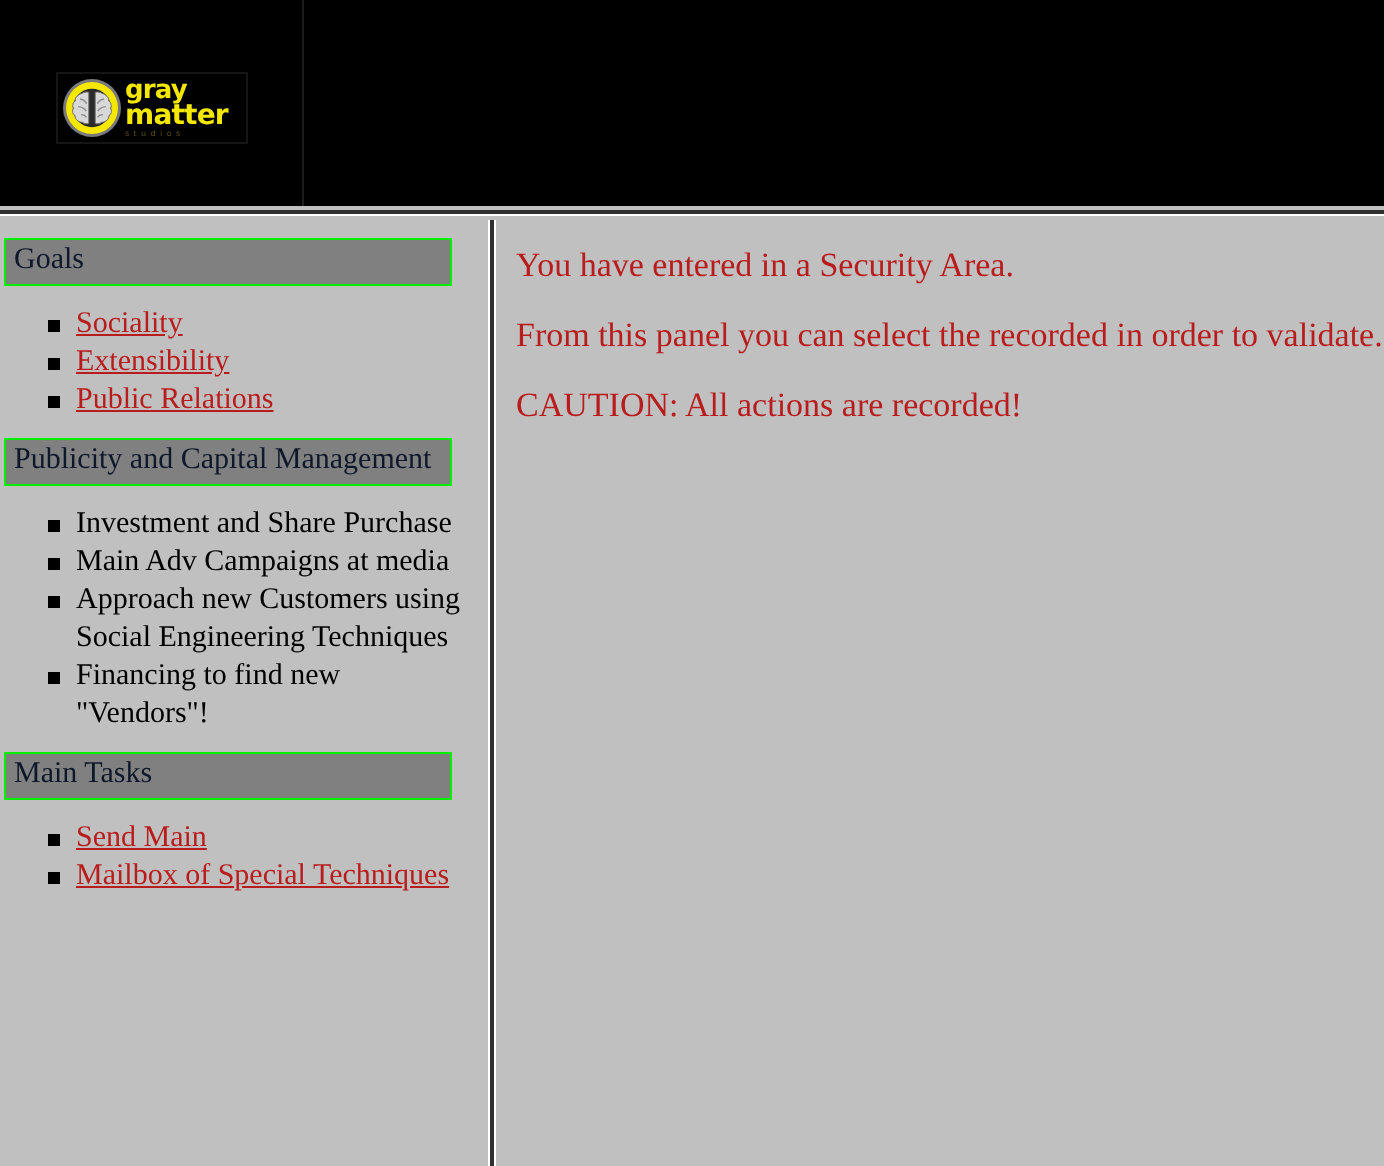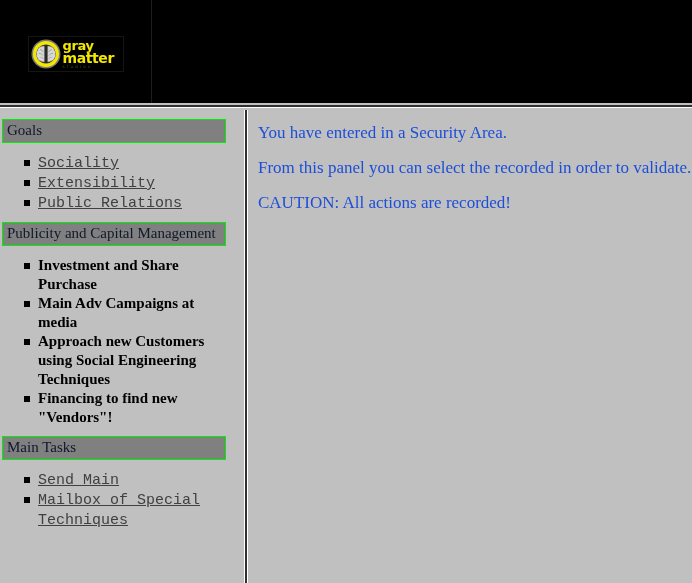--- a/index.html
+++ b/index.html
@@ -149,21 +149,21 @@
     width: 1px; background: #ffffff;
   }
 
   .main-panel {
     flex: 1;
     background: #c0c0c0;
     padding: 12px 0 0 8px;
     overflow: hidden;
   }
   .main-line {
-    color: #1d4ed8;
+    color: #b91c1c;
     font-size: 17px;
     line-height: 22px;
     margin: 0 0 13px 0;
     white-space: nowrap;
   }
 
   
   .sec-header {
     margin: 9px 2px 0 2px;
     background: #808080;
@@ -191,25 +191,24 @@
   .sec-list li::before {
     content: "";
     position: absolute;
     left: -14px;
     top: 7px;
     width: 6px;
     height: 6px;
     background: #000000;
   }
   .sec-list a {
-    color: #404040;
+    color: #b91c1c;
     text-decoration: underline;
-    font-family: Liberation Mono, monospace;
-  }
-  .sec-list.spaced li { margin-bottom: 0px; font-weight: bold; }
+  }
+  .sec-list.spaced li { margin-bottom: 0px; }
 
   .sidebar-block { margin-bottom: 8px; }
 </style>
 </head>
 <body>
 
 <div class="masthead">
 
   <div class="masthead-logo-cell">
     <div class="logo-wrap">

